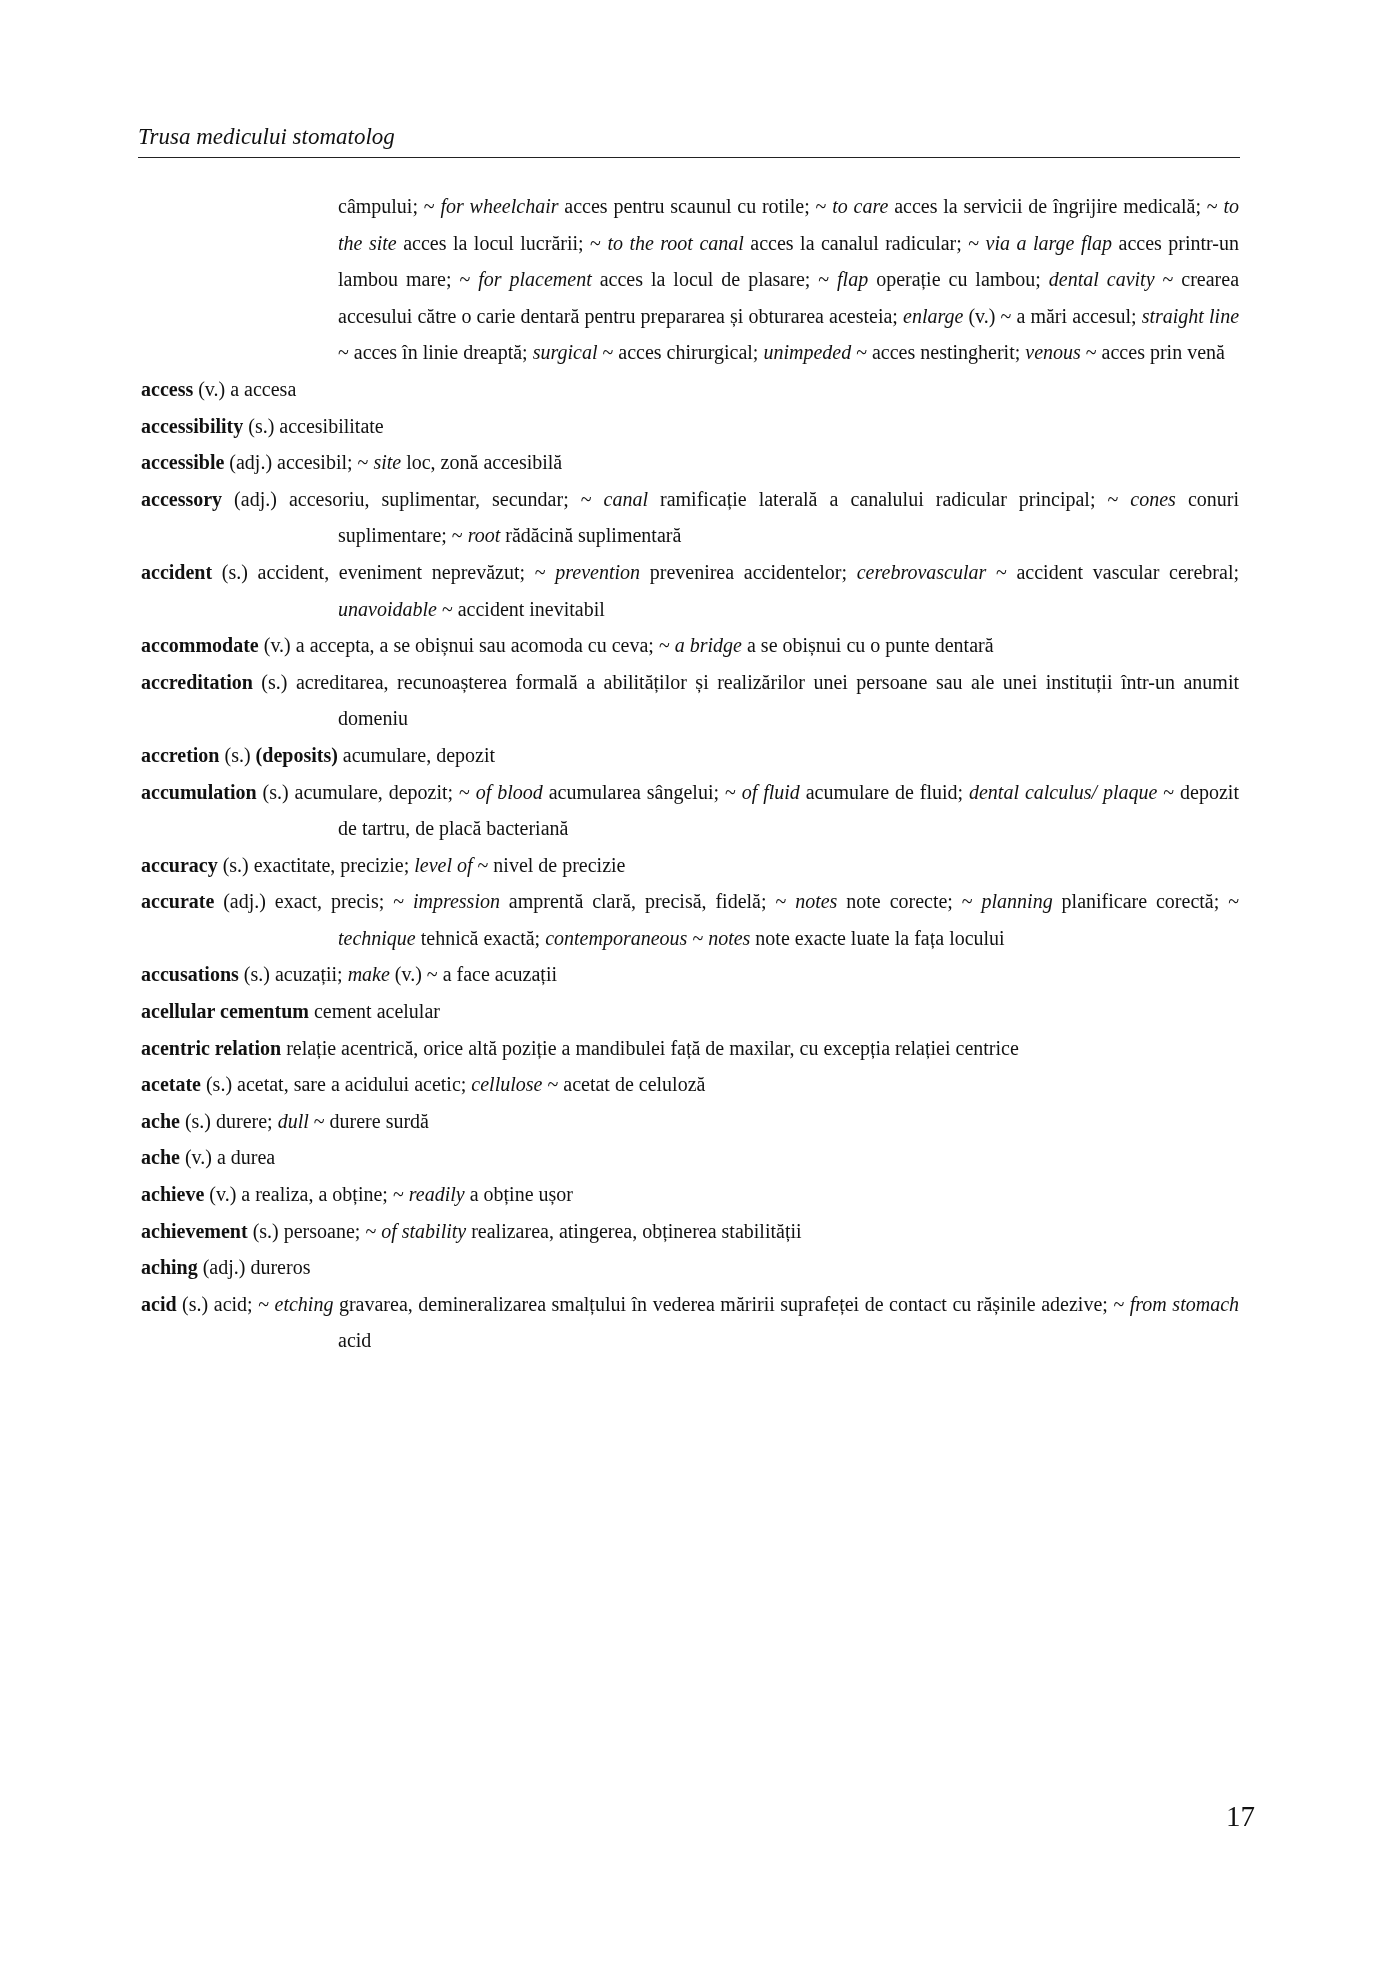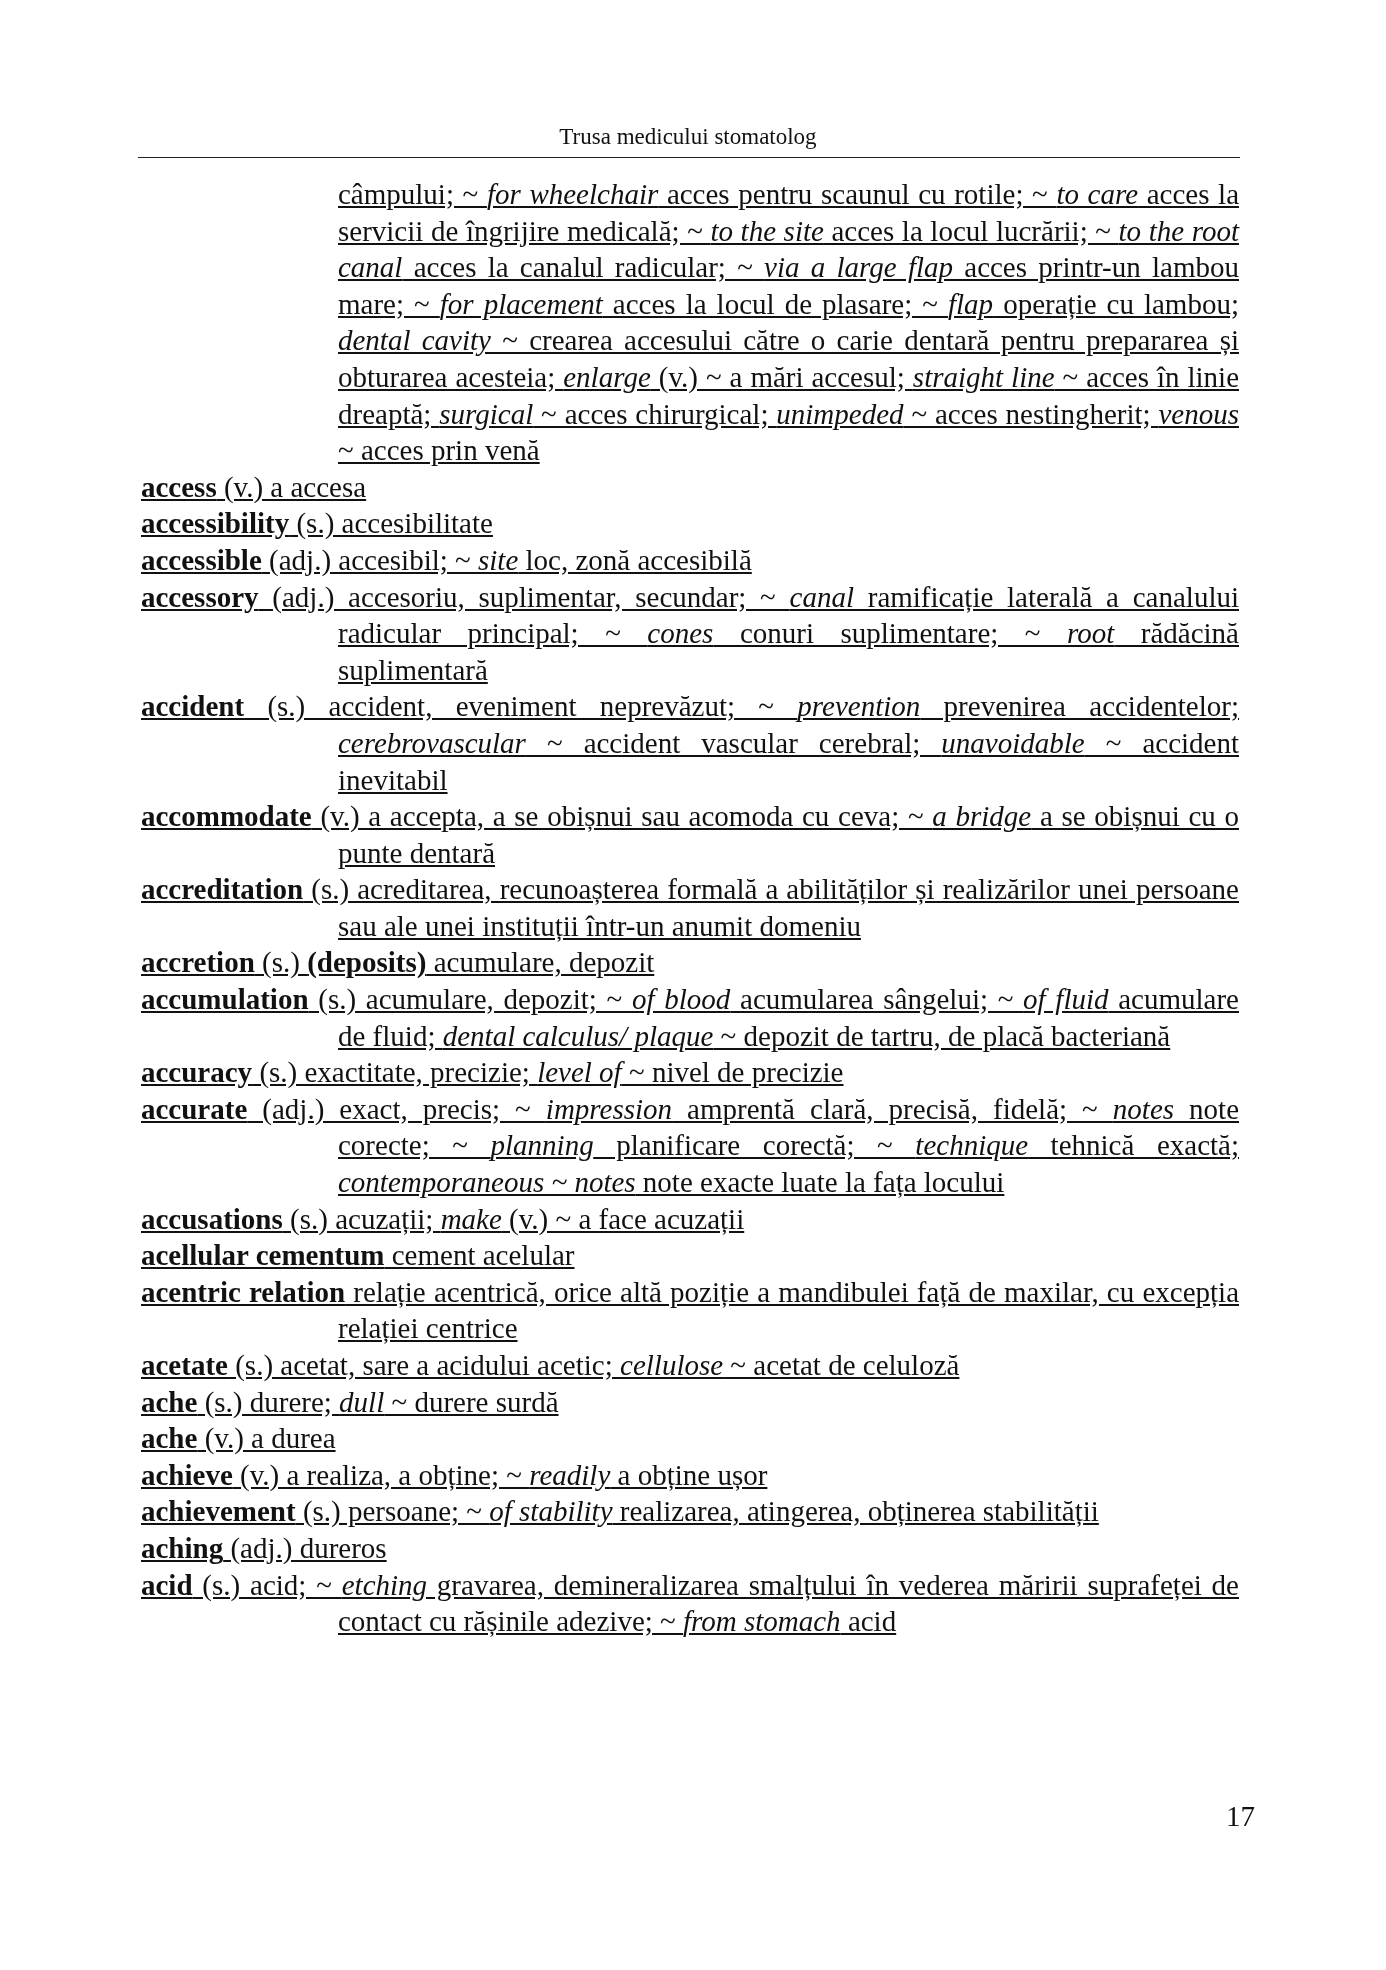--- a/index.html
+++ b/index.html
@@ -1,23 +1,23 @@
 <!DOCTYPE html>
 <html><head>
 <meta charset="utf-8">
 <style>
   html, body { margin: 0; padding: 0; background: #ffffff; }
   body { width: 1386px; height: 1970px; position: relative; overflow: hidden;
          font-family: "Liberation Serif", "DejaVu Serif", serif; color: #111; }
   .running-head { position: absolute; left: 138px; width: 1100px; top: 124px;
-         text-align: center; font-size: 23px; }
+         text-align: left; font-style: italic; font-size: 23px; }
   .head-rule { position: absolute; left: 138px; width: 1102px; top: 157px;
          height: 0; border-top: 1.6px solid #222; }
-  .content { position: absolute; left: 141px; width: 1098px; top: 176px;
-         font-size: 29px; line-height: 36.6px; text-decoration: underline; }
+  .content { position: absolute; left: 141px; width: 1098px; top: 188px;
+         font-size: 20px; line-height: 36.6px; }
   .entry { margin: 0; padding-left: 197px; text-indent: -197px; text-align: justify; }
   .entry.cont { text-indent: 0; }
   .hw { font-weight: bold; }
   .seg-i { font-style: italic; }
   .seg-b { font-weight: bold; margin-top: 20px; }
   .page-number { position: absolute; right: 131px; top: 1800px; font-size: 29px; }
 </style>
 </head>
 <body>
 

